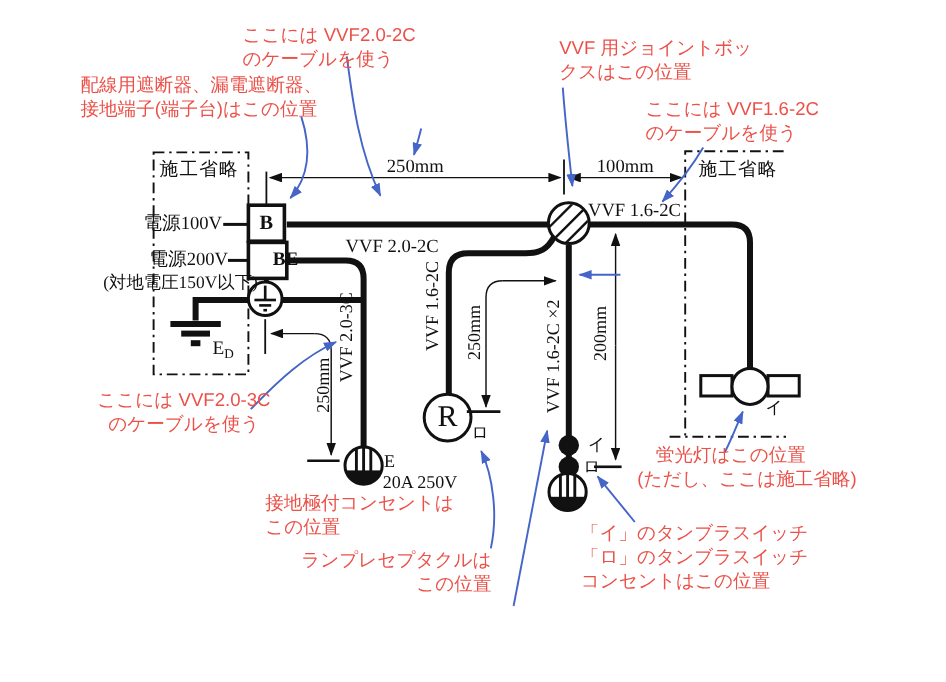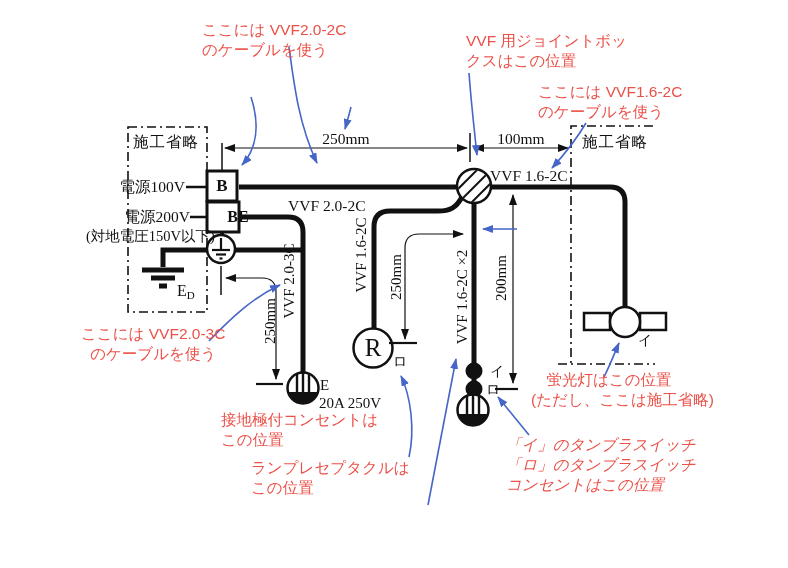--- a/index.html
+++ b/index.html
@@ -191,29 +191,31 @@
   <div class="txt ctr big" style="left:353px; top:334px; width:40px;">R</div>
   <div class="txt sm" style="left:393px; top:353px;">ロ</div>
   <div class="txt sm" style="left:490px; top:363px;">イ</div>
   <div class="txt sm" style="left:486px; top:381px;">ロ</div>
   <div class="txt" style="left:320px; top:376px; font-size:15px;">E</div>
   <div class="txt" style="left:319px; top:394px; font-size:15px;">20A 250V</div>
   <div class="txt sm" style="left:638px; top:332px;">イ</div>
 
   <div class="ann" style="left:202px; top:5px;margin-top:15px;">ここには VVF2.0-2C
 のケーブルを使う</div>
+  <div class="ann" style="left:67px; top:62px;">配線用遮断器、漏電遮断器、
+接地端子(端子台)はこの位置</div>
   <div class="ann" style="left:466px; top:31px;">VVF 用ジョイントボッ
 クスはこの位置</div>
   <div class="ann" style="left:538px; top:82px;">ここには VVF1.6-2C
 のケーブルを使う</div>
   <div class="ann" style="left:81px; top:324px;text-align:center;">ここには VVF2.0-3C
 のケーブルを使う</div>
   <div class="ann" style="left:221px; top:410px;">接地極付コンセントは
 この位置</div>
-  <div class="ann" style="left:251px; top:458px;">ランプレセプタクルは
+  <div class="ann" style="left:251px; top:458px;text-align:right;">ランプレセプタクルは
 この位置</div>
-  <div class="ann" style="left:506px; top:435px;font-style:italic;">「イ」のタンブラスイッチ
+  <div class="ann" style="left:484px; top:435px;">「イ」のタンブラスイッチ
 「ロ」のタンブラスイッチ
 コンセントはこの位置</div>
   <div class="ann" style="left:531px; top:370px;">　蛍光灯はこの位置
 (ただし、ここは施工省略)</div>
 
 </div>
 
 </body></html>

